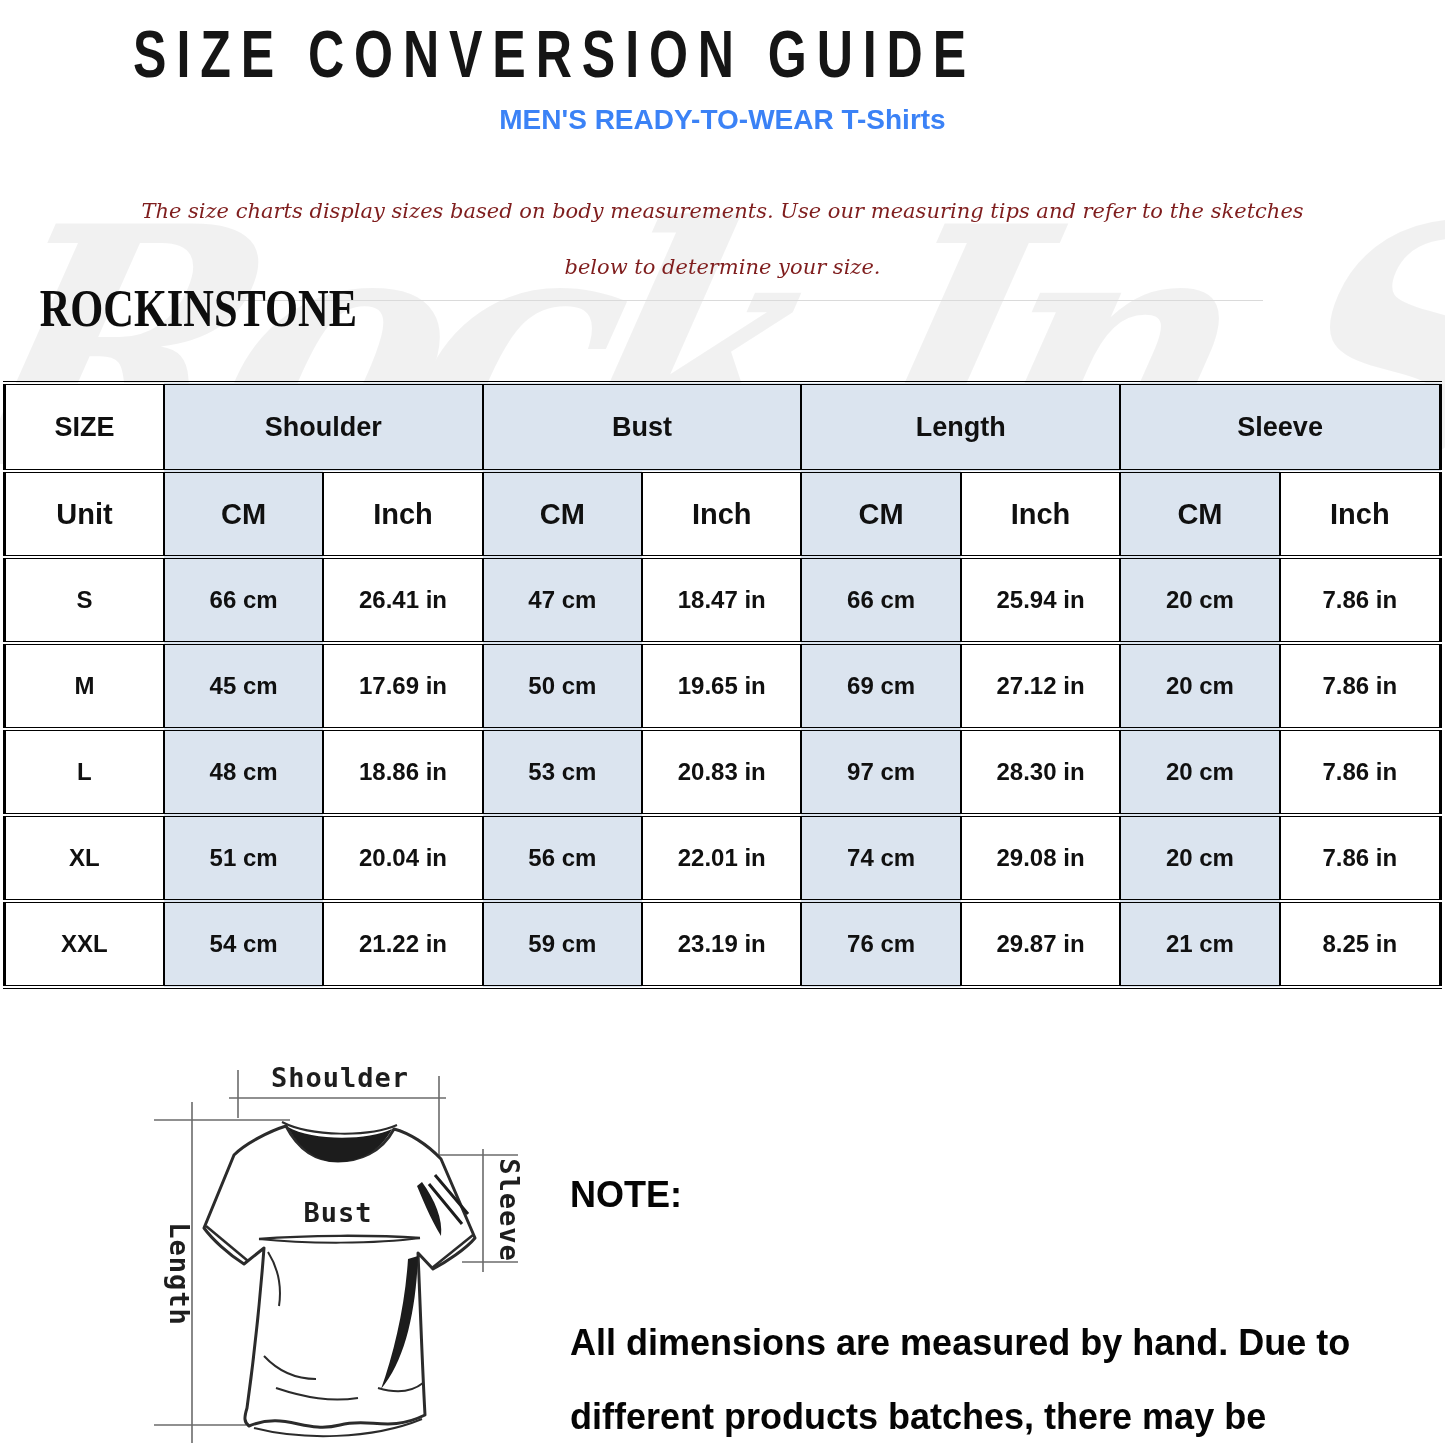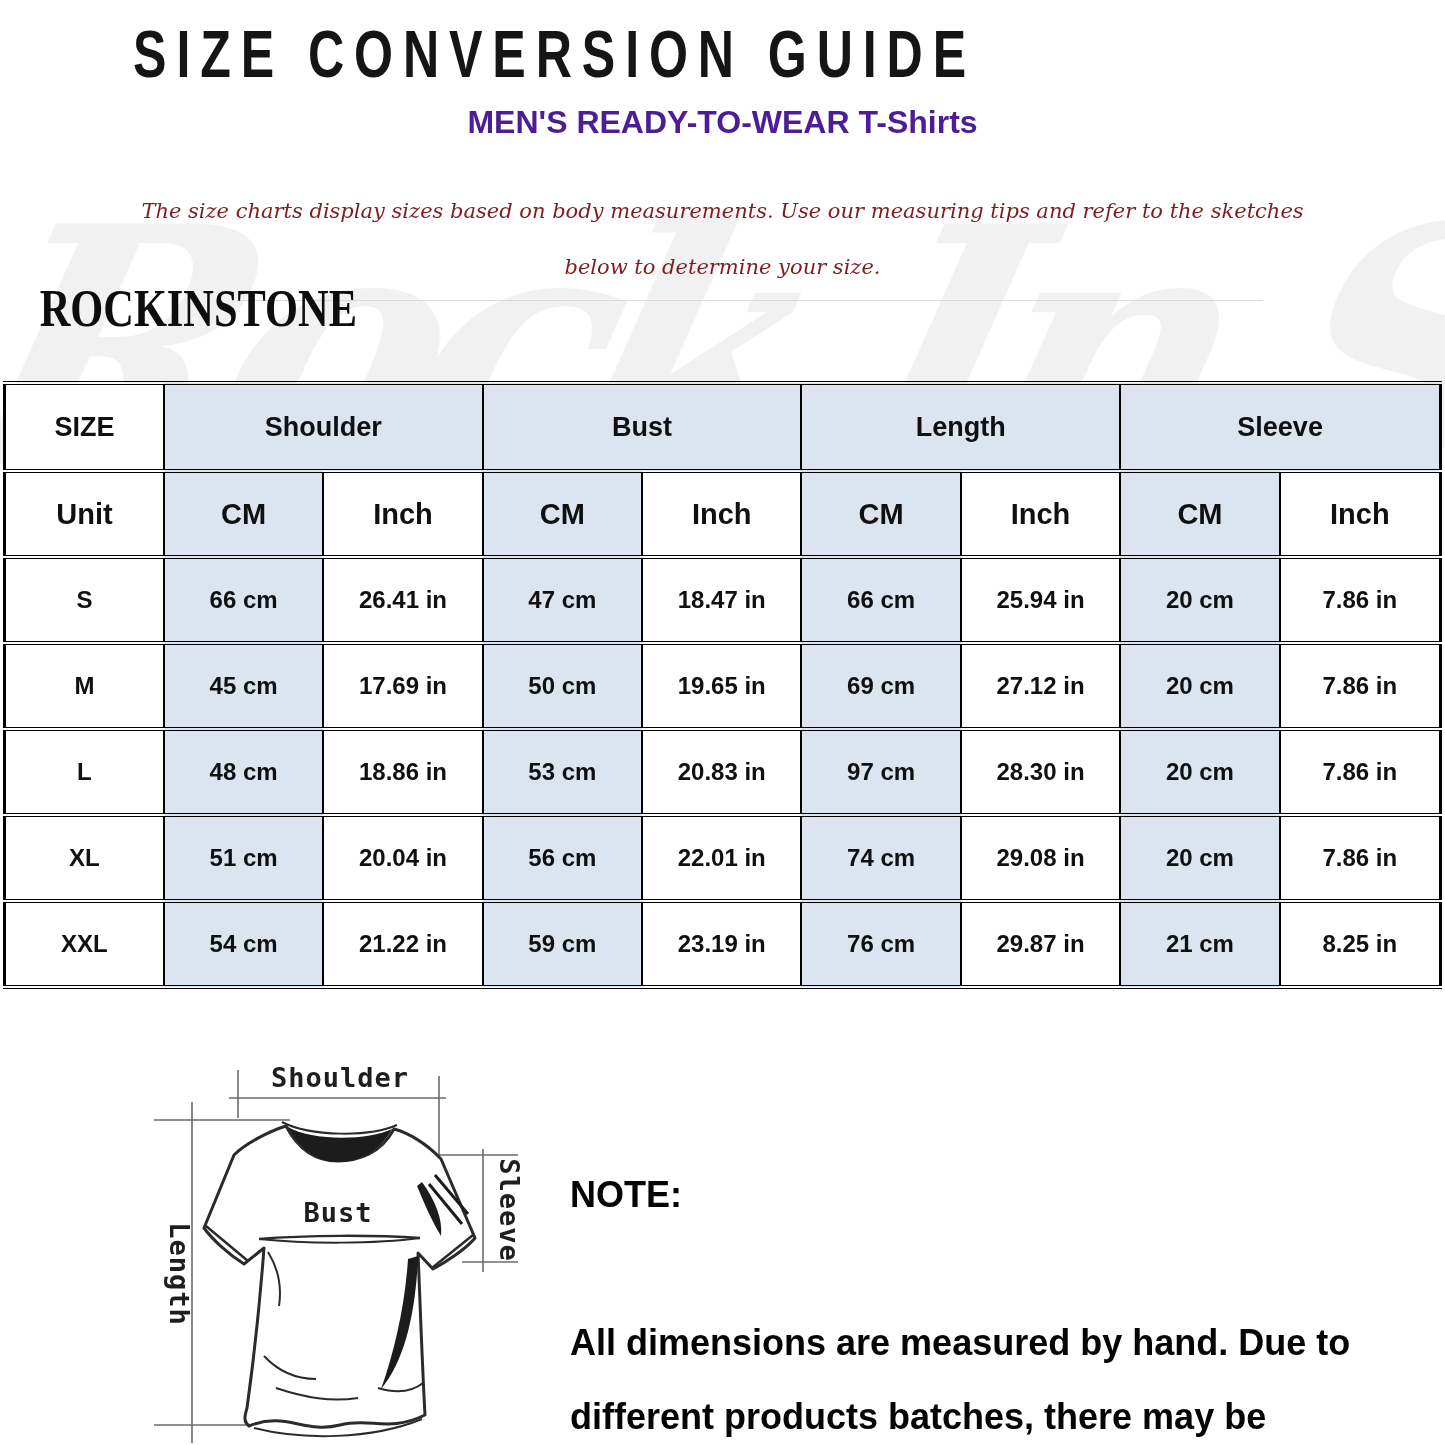--- a/index.html
+++ b/index.html
@@ -15,21 +15,21 @@
     color:#000;opacity:0.05;transform:skewX(-14deg);z-index:0;overflow:hidden;
     user-select:none;
   }
   
   .title-wrap{position:absolute;top:16px;left:0;width:100%;text-align:left;z-index:1;}
   .title{
     display:inline-block;font-size:66px;font-weight:bold;letter-spacing:13px;
     transform:scaleX(0.76);white-space:nowrap;color:#151515;
   }
   .subtitle-wrap{position:absolute;top:104px;left:0;width:100%;text-align:center;z-index:1;}
-  .subtitle{display:inline-block;font-size:32px;font-weight:bold;color:#4c1d95;}
+  .subtitle{display:inline-block;font-size:28px;font-weight:bold;color:#3b82f6;}
   .desc{
     position:absolute;top:184px;left:0;width:100%;text-align:center;z-index:1;
     font-family:"DejaVu Serif",serif;font-style:italic;font-size:21px;
     line-height:2.65;color:#7f1d1d;white-space:pre-line;
   }
   .divider{position:absolute;top:300px;left:237px;width:1026px;height:1px;background:#dadada;z-index:1;}
   .brand-wrap{position:absolute;top:278px;left:0;width:100%;text-align:left;z-index:1;}
   .brand{
     display:inline-block;font-family:"Liberation Serif",serif;font-weight:bold;
     font-size:53px;transform:scaleX(0.8);color:#0d0d0d;

